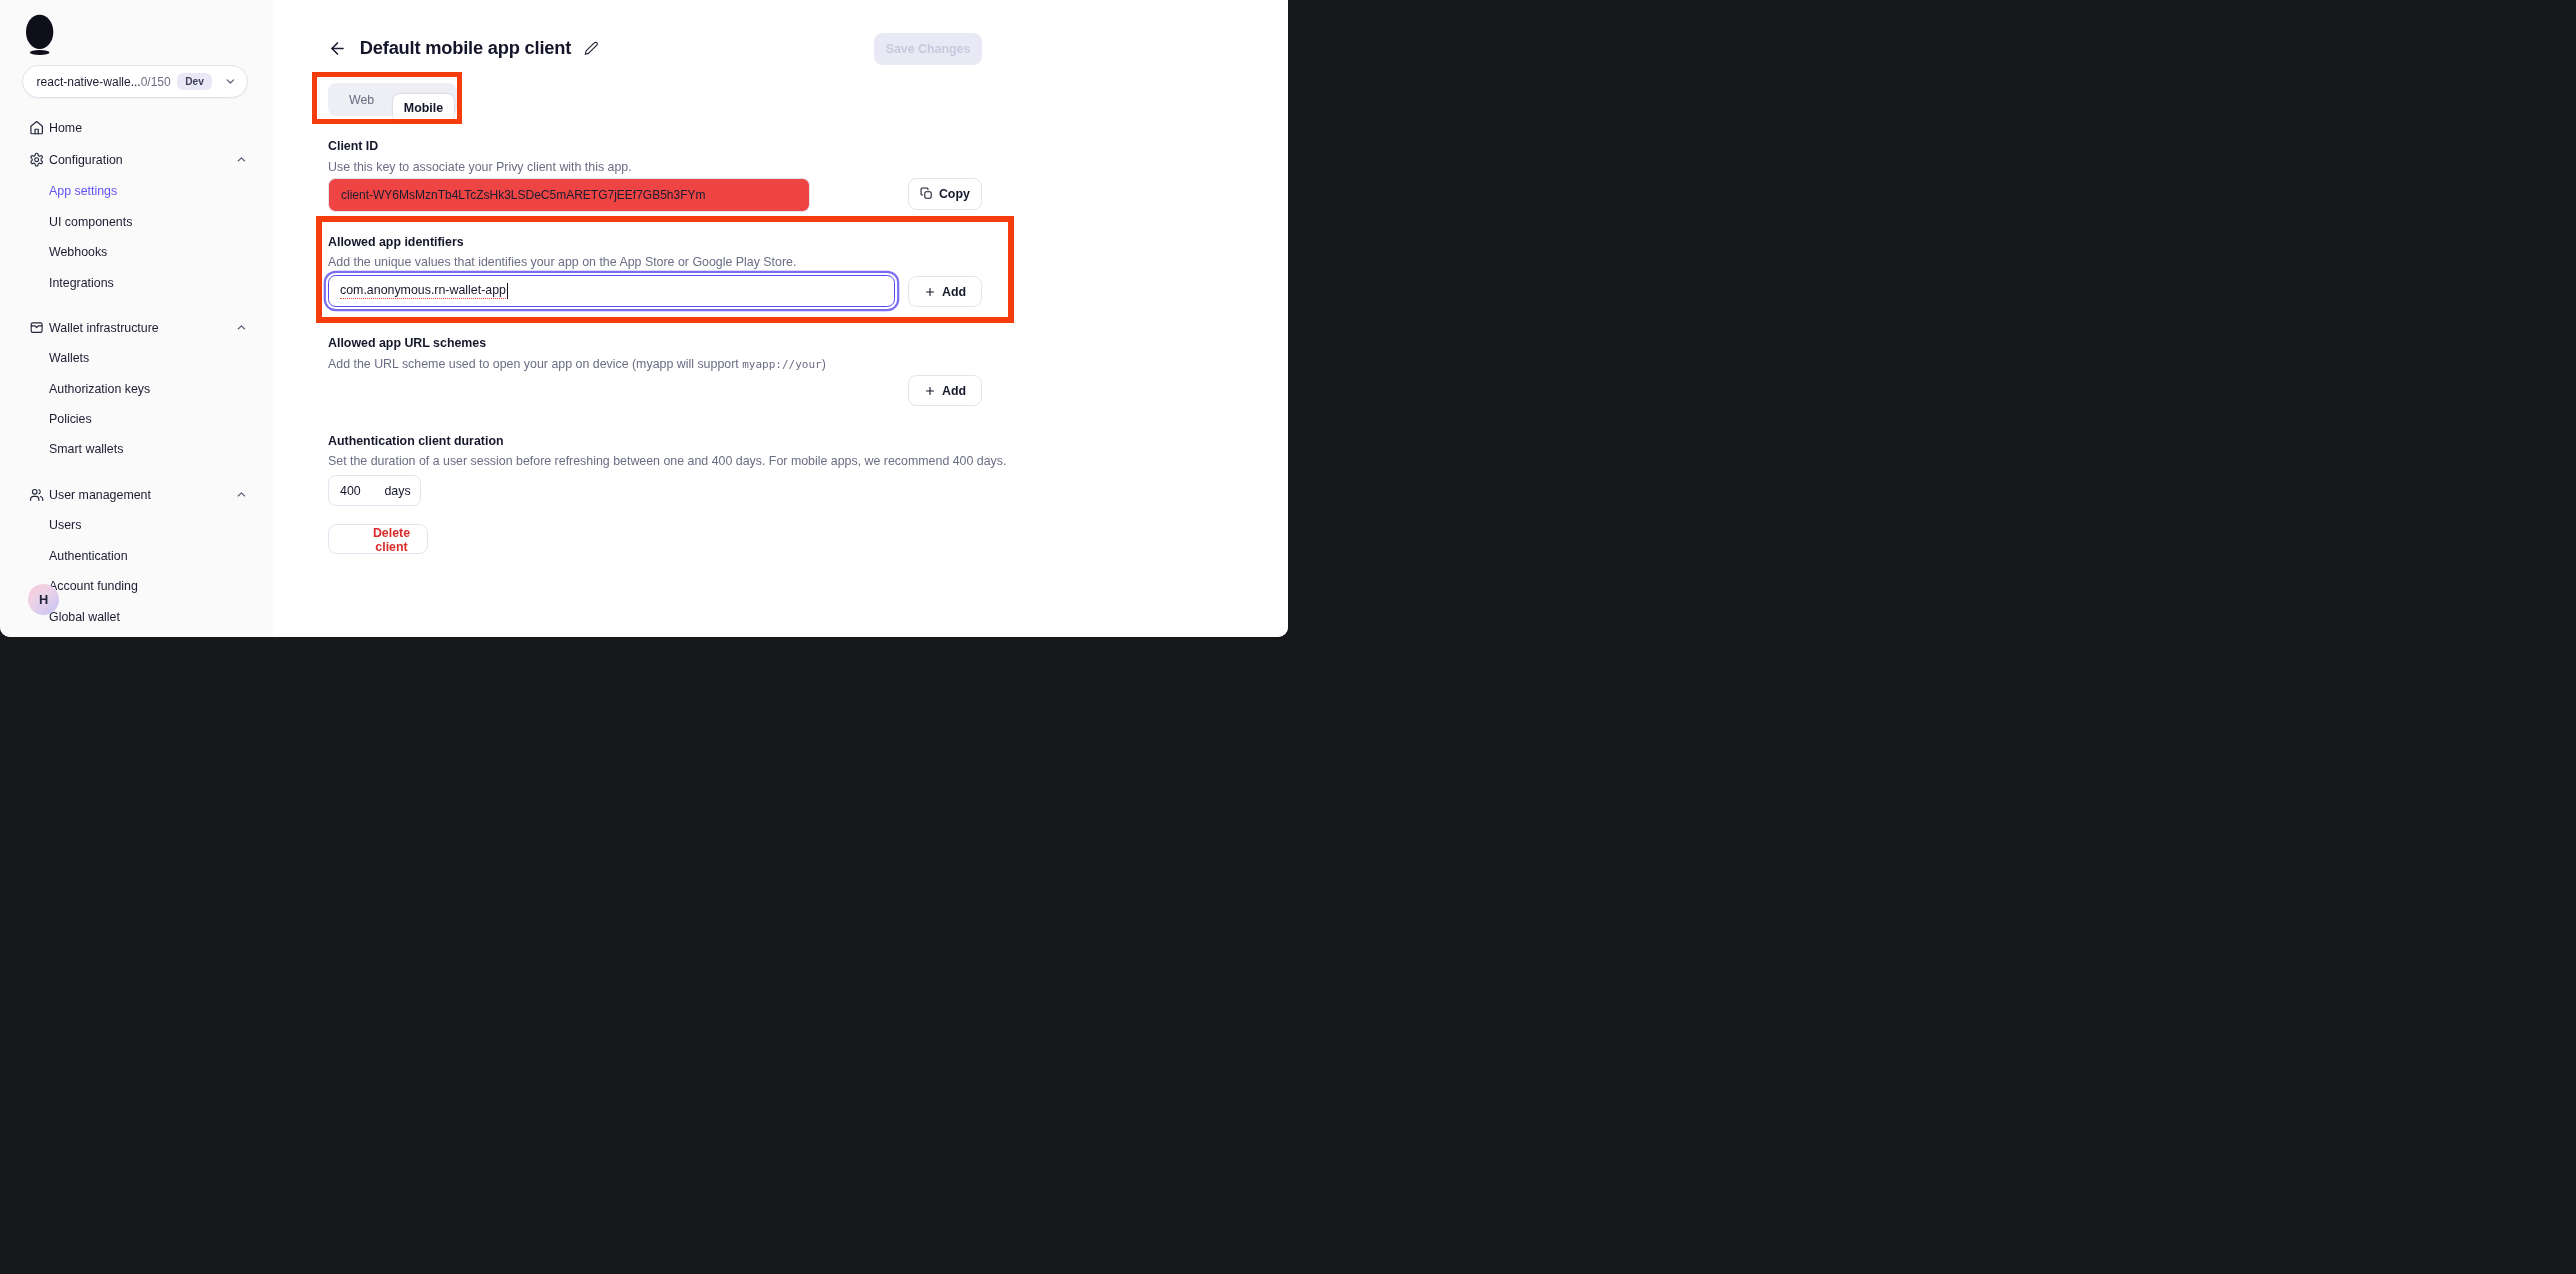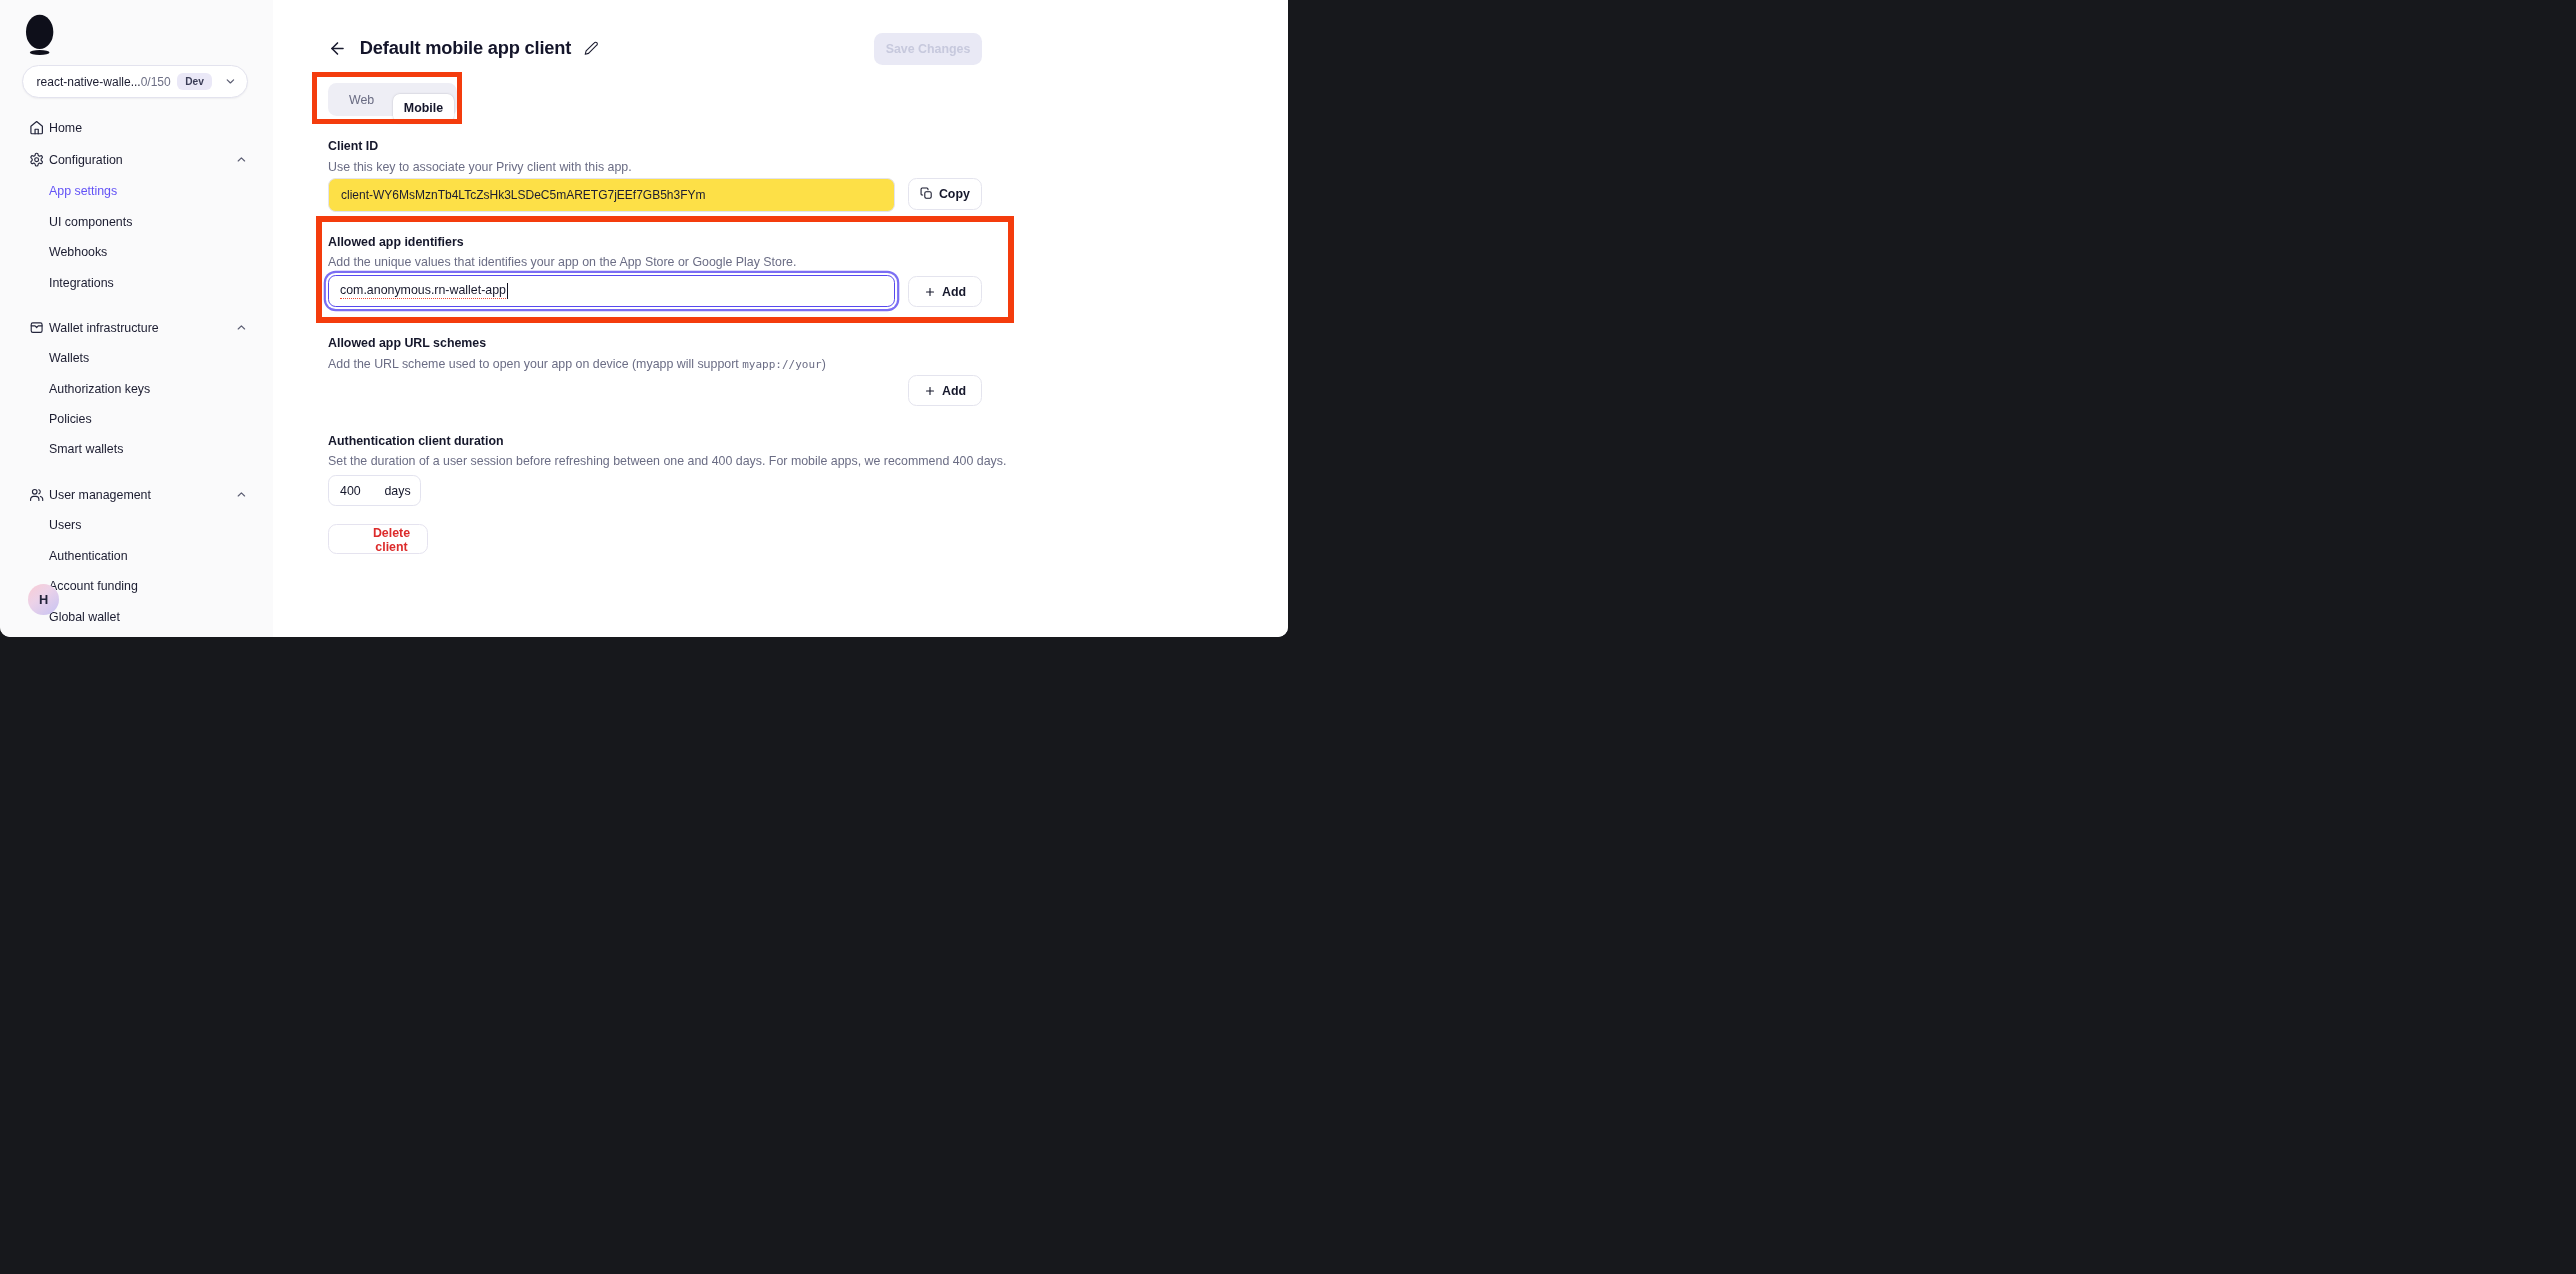--- a/index.html
+++ b/index.html
@@ -45,22 +45,22 @@
   .seg{flex:1;height:28px;display:flex;align-items:center;justify-content:center;
        font-size:12.4px;cursor:pointer;}
   .seg.web{color:#696b82;font-weight:500;}
   .seg.mobile{background:#fff;border-radius:6.8px;color:#14152a;font-weight:700;
               box-shadow:0 0.9px 2.6px rgba(15,15,35,.14),0 0 0 0.4px rgba(15,15,35,.04);margin-top:16px;}
 
   .fld-label{position:absolute;left:55px;font-size:12.4px;font-weight:600;color:#15172b;}
   .fld-desc{position:absolute;left:55px;font-size:12.4px;color:#6b6d85;}
   .fld-desc .mono{font-family:"DejaVu Sans Mono",monospace;font-size:11px;}
 
-  .text-input{position:absolute;left:55px;width:567px;height:31.5px;box-sizing:border-box;
-              border:0.9px solid #e3e3ef;border-radius:7.7px;background:#fde047;padding:16px 12px;
+  .text-input{position:absolute;left:55px;width:482px;height:31.5px;box-sizing:border-box;
+              border:0.9px solid #e3e3ef;border-radius:7.7px;background:#ef4444;padding:16px 12px;
               font-size:12px;color:#1b1c30;font-family:inherit;outline:none;}
   .text-input::placeholder{color:#a0a2b8;}
   .side-btn{position:absolute;left:635px;width:74px;height:31.5px;box-sizing:border-box;
             background:#fff;border:0.9px solid #e4e4ee;border-radius:8.5px;display:flex;
             align-items:center;justify-content:center;gap:6px;font-size:12.4px;font-weight:600;
             color:#15172b;cursor:pointer;}
   .focus-input{position:absolute;left:55px;top:275px;width:567px;height:32px;box-sizing:border-box;
                border:1.7px solid #5749ee;border-radius:7.7px;background:#fff;display:flex;
                align-items:center;padding:0 11px;font-size:12.4px;color:#17182c;
                box-shadow:0 0 0 2.1px #ffffff,0 0 0 4.3px #7b6ef3;}

